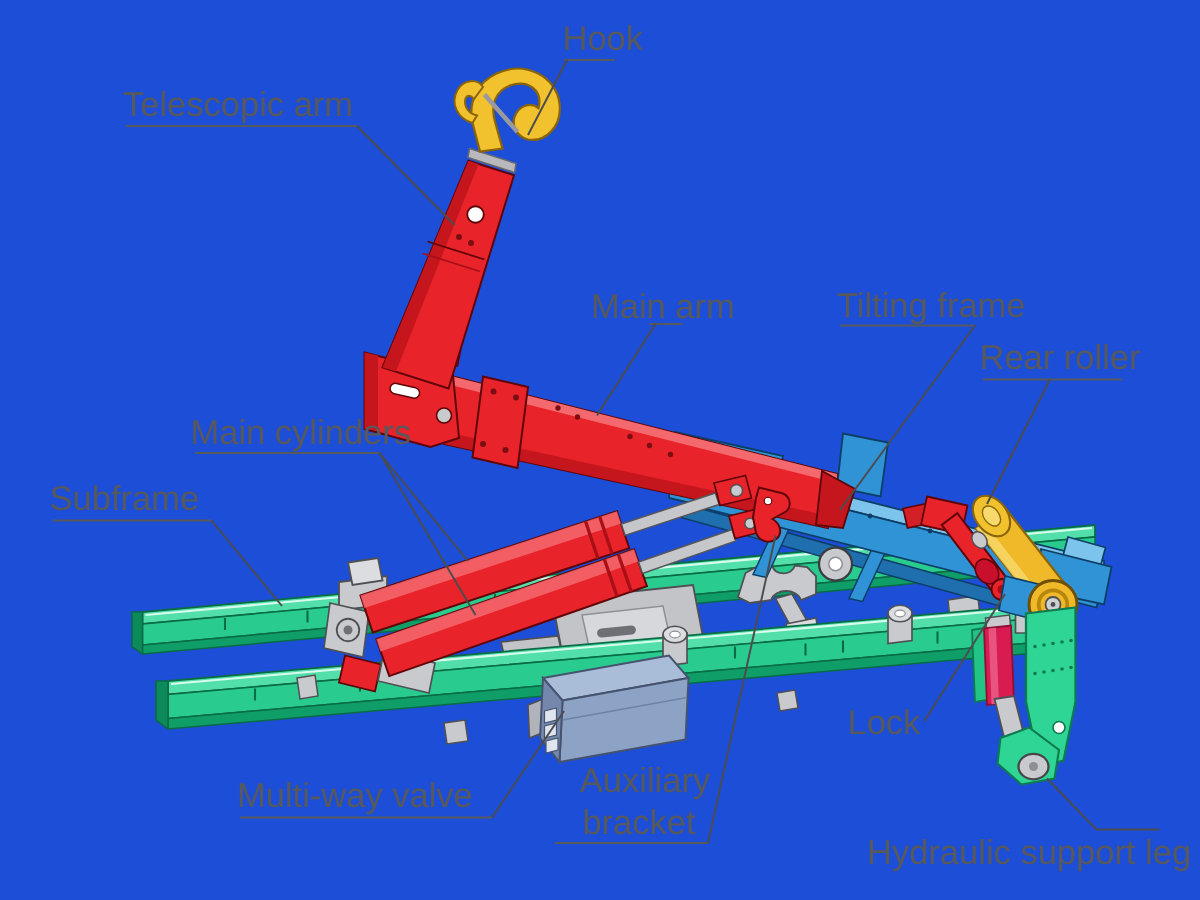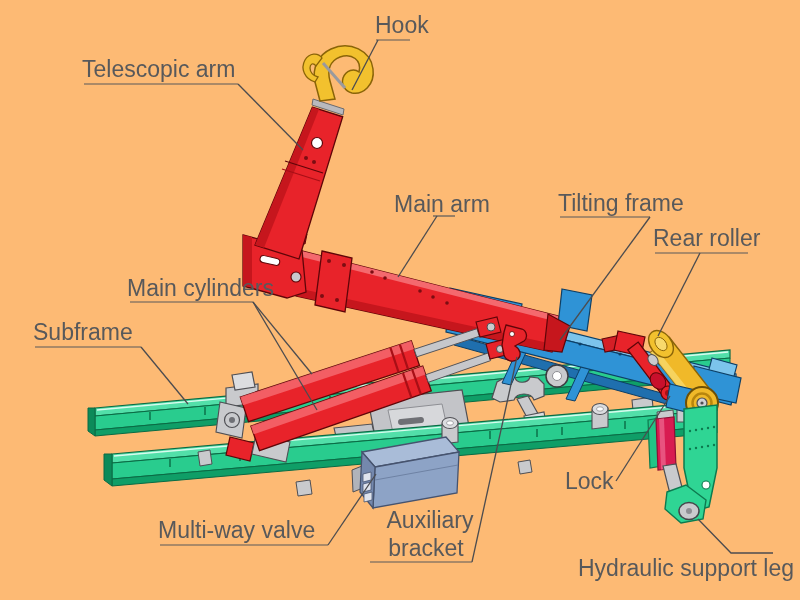--- a/index.html
+++ b/index.html
@@ -1,16 +1,16 @@
 <!DOCTYPE html>
 <html><head>
 <meta charset="utf-8">
 <style>
   html,body{margin:0;padding:0;background:#ffffff;}
-  .canvas{position:relative;width:800px;height:600px;background:#fdba74;overflow:hidden;
+  .canvas{position:relative;width:800px;height:600px;background:#1d4ed8;overflow:hidden;
           font-family:"Liberation Sans",sans-serif;}
   svg{display:block;}
   .lbl{font-family:"Liberation Sans",sans-serif;font-size:23px;fill:#58595b;}
   .leader{stroke:#4c4c4f;stroke-width:1.3;fill:none;}
   .uline{stroke:#58595b;stroke-width:1.2;fill:none;}
 </style>
 </head>
 <body>
 
 <div class="canvas">

